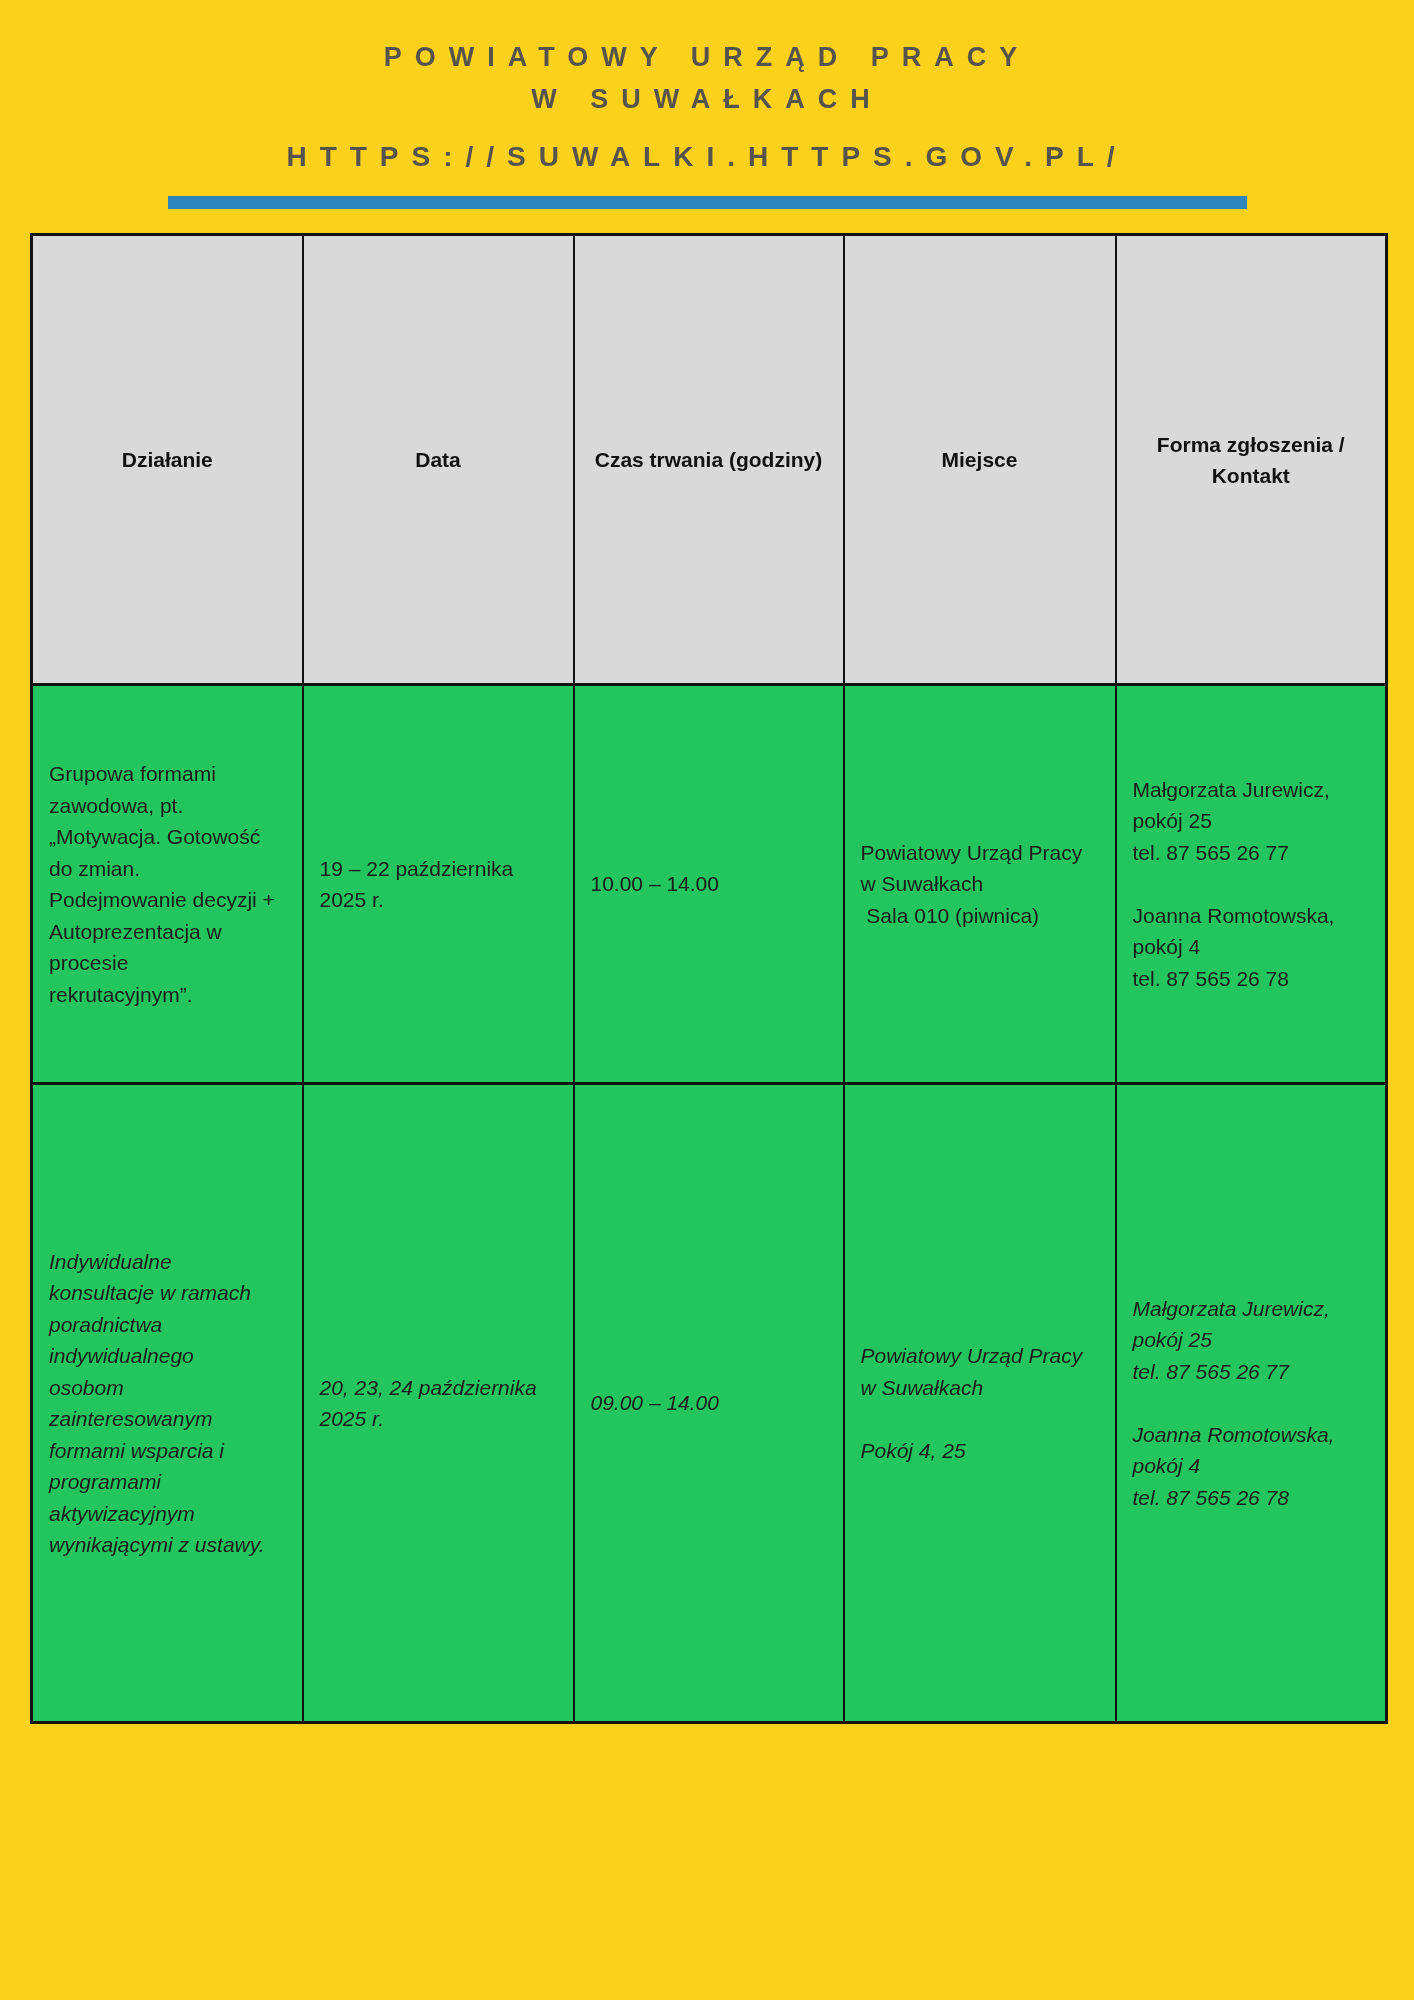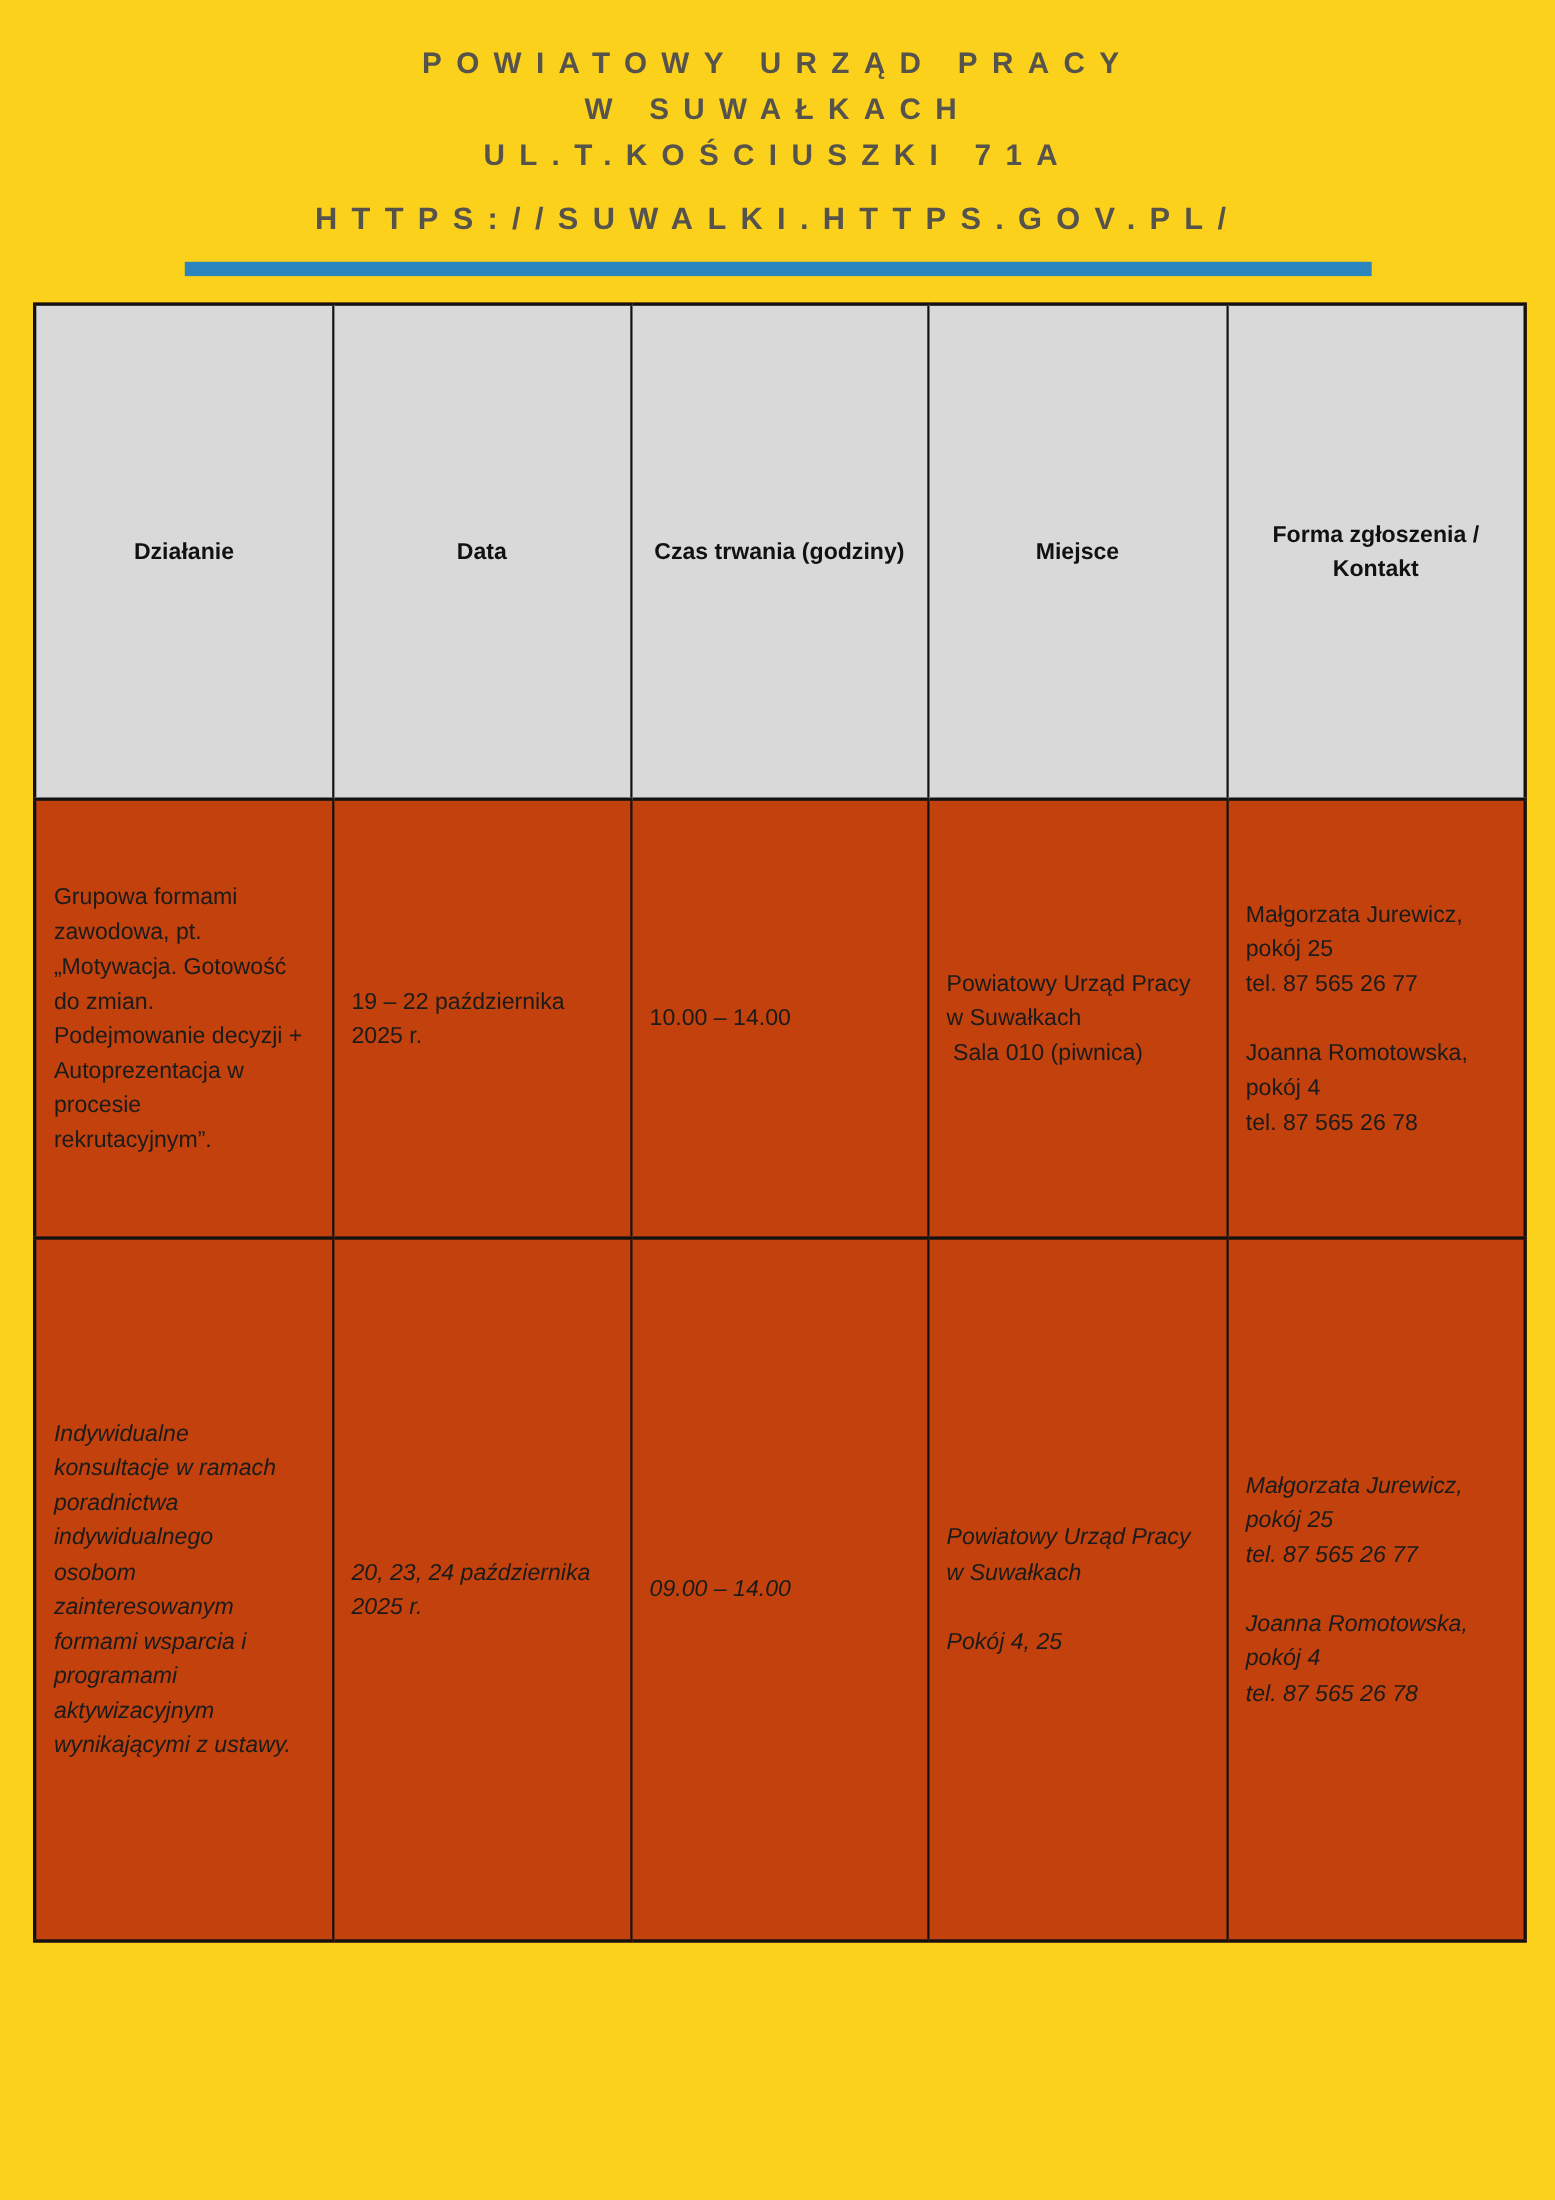--- a/index.html
+++ b/index.html
@@ -38,21 +38,21 @@
     width: 1079px;
     height: 13px;
     background: #2C86BD;
     margin: 18px auto 0 auto;
   }
   table.schedule {
     border-collapse: collapse;
     table-layout: fixed;
     width: 1355px;
     margin: 24px 0 11px 30px;
-    background: #c2410c;
+    background: #22c55e;
     border: 3px solid #121212;
   }
   table.schedule th,
   table.schedule td {
     border: 2px solid #121212;
     border-top-width: 3px;
     border-bottom-width: 3px;
     box-sizing: border-box;
   }
   table.schedule th {
@@ -81,21 +81,20 @@
   }
   tr.row-1 td { height: 399px; }
   tr.row-2 td { height: 639px; font-style: italic; }
 </style>
 </head>
 <body>
 
 <header class="org-header">
   <div class="org-line">POWIATOWY URZĄD PRACY</div>
   <div class="org-line">W SUWAŁKACH</div>
-  <div class="org-line">UL.T.KOŚCIUSZKI 71A</div>
   <div class="org-url">HTTPS://SUWALKI.HTTPS.GOV.PL/</div>
   <div class="accent-divider"></div>
 </header>
 
 <table class="schedule">
   <colgroup>
     <col style="width:271px">
     <col style="width:271px">
     <col style="width:270px">
     <col style="width:272px">

